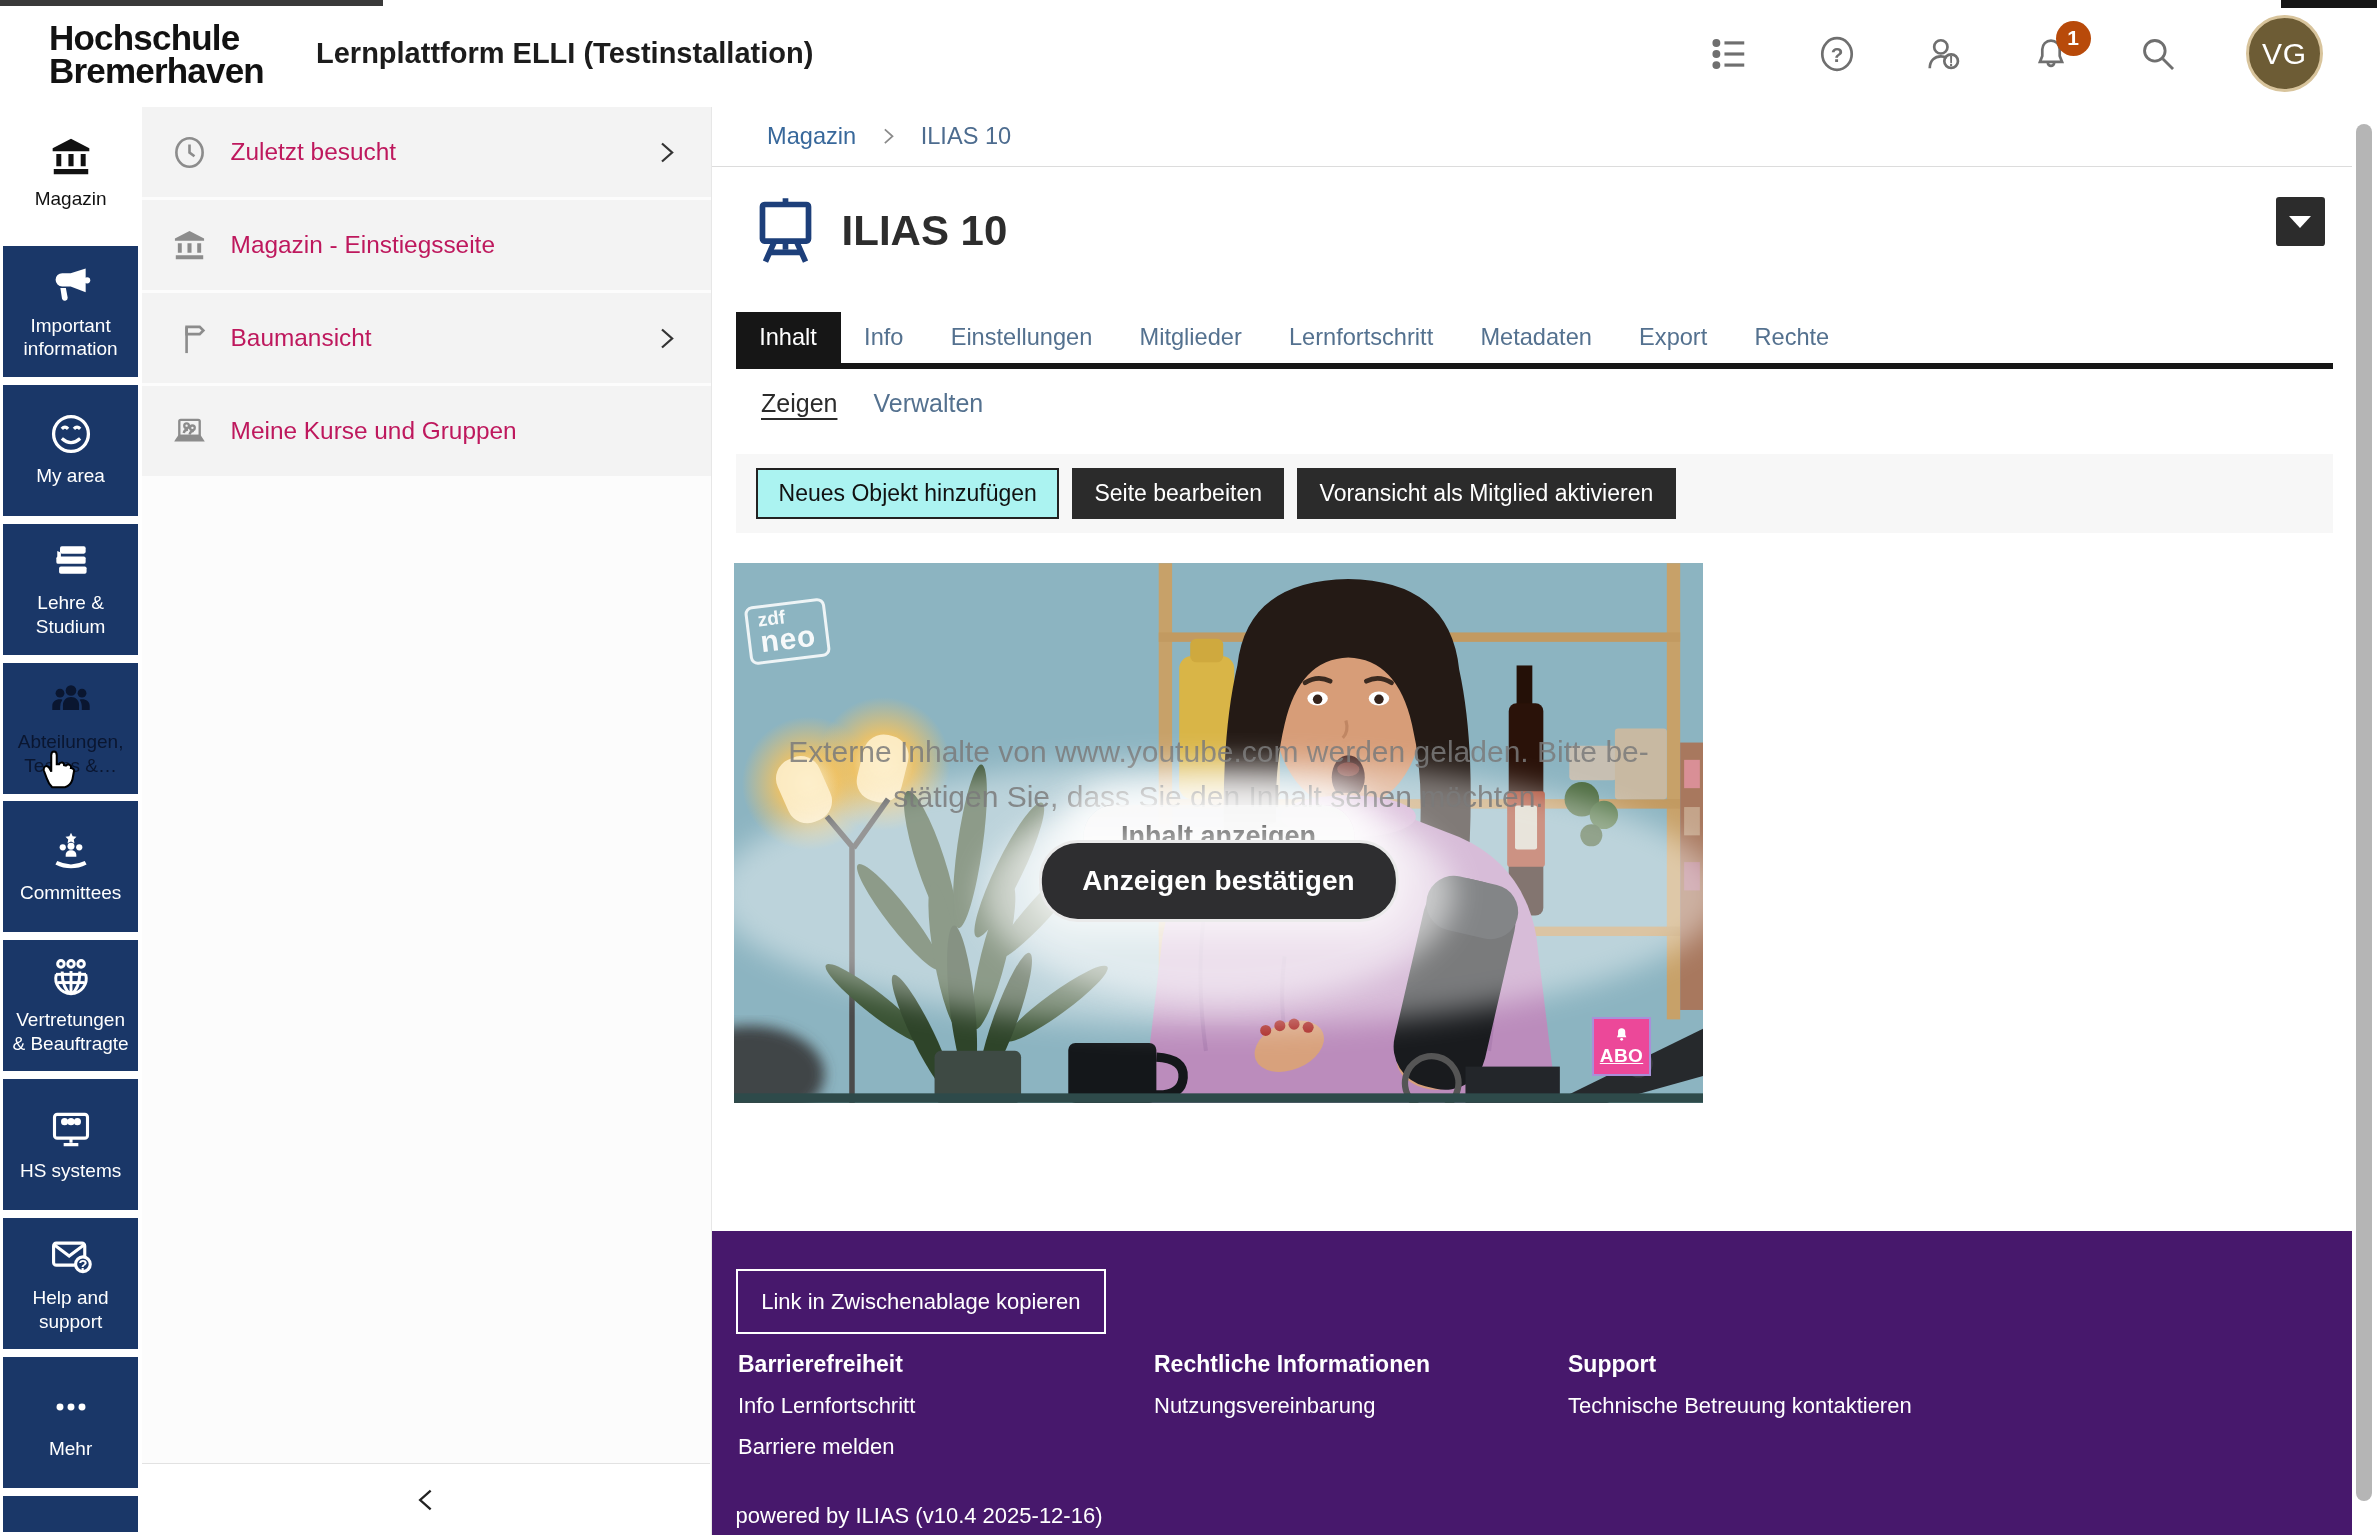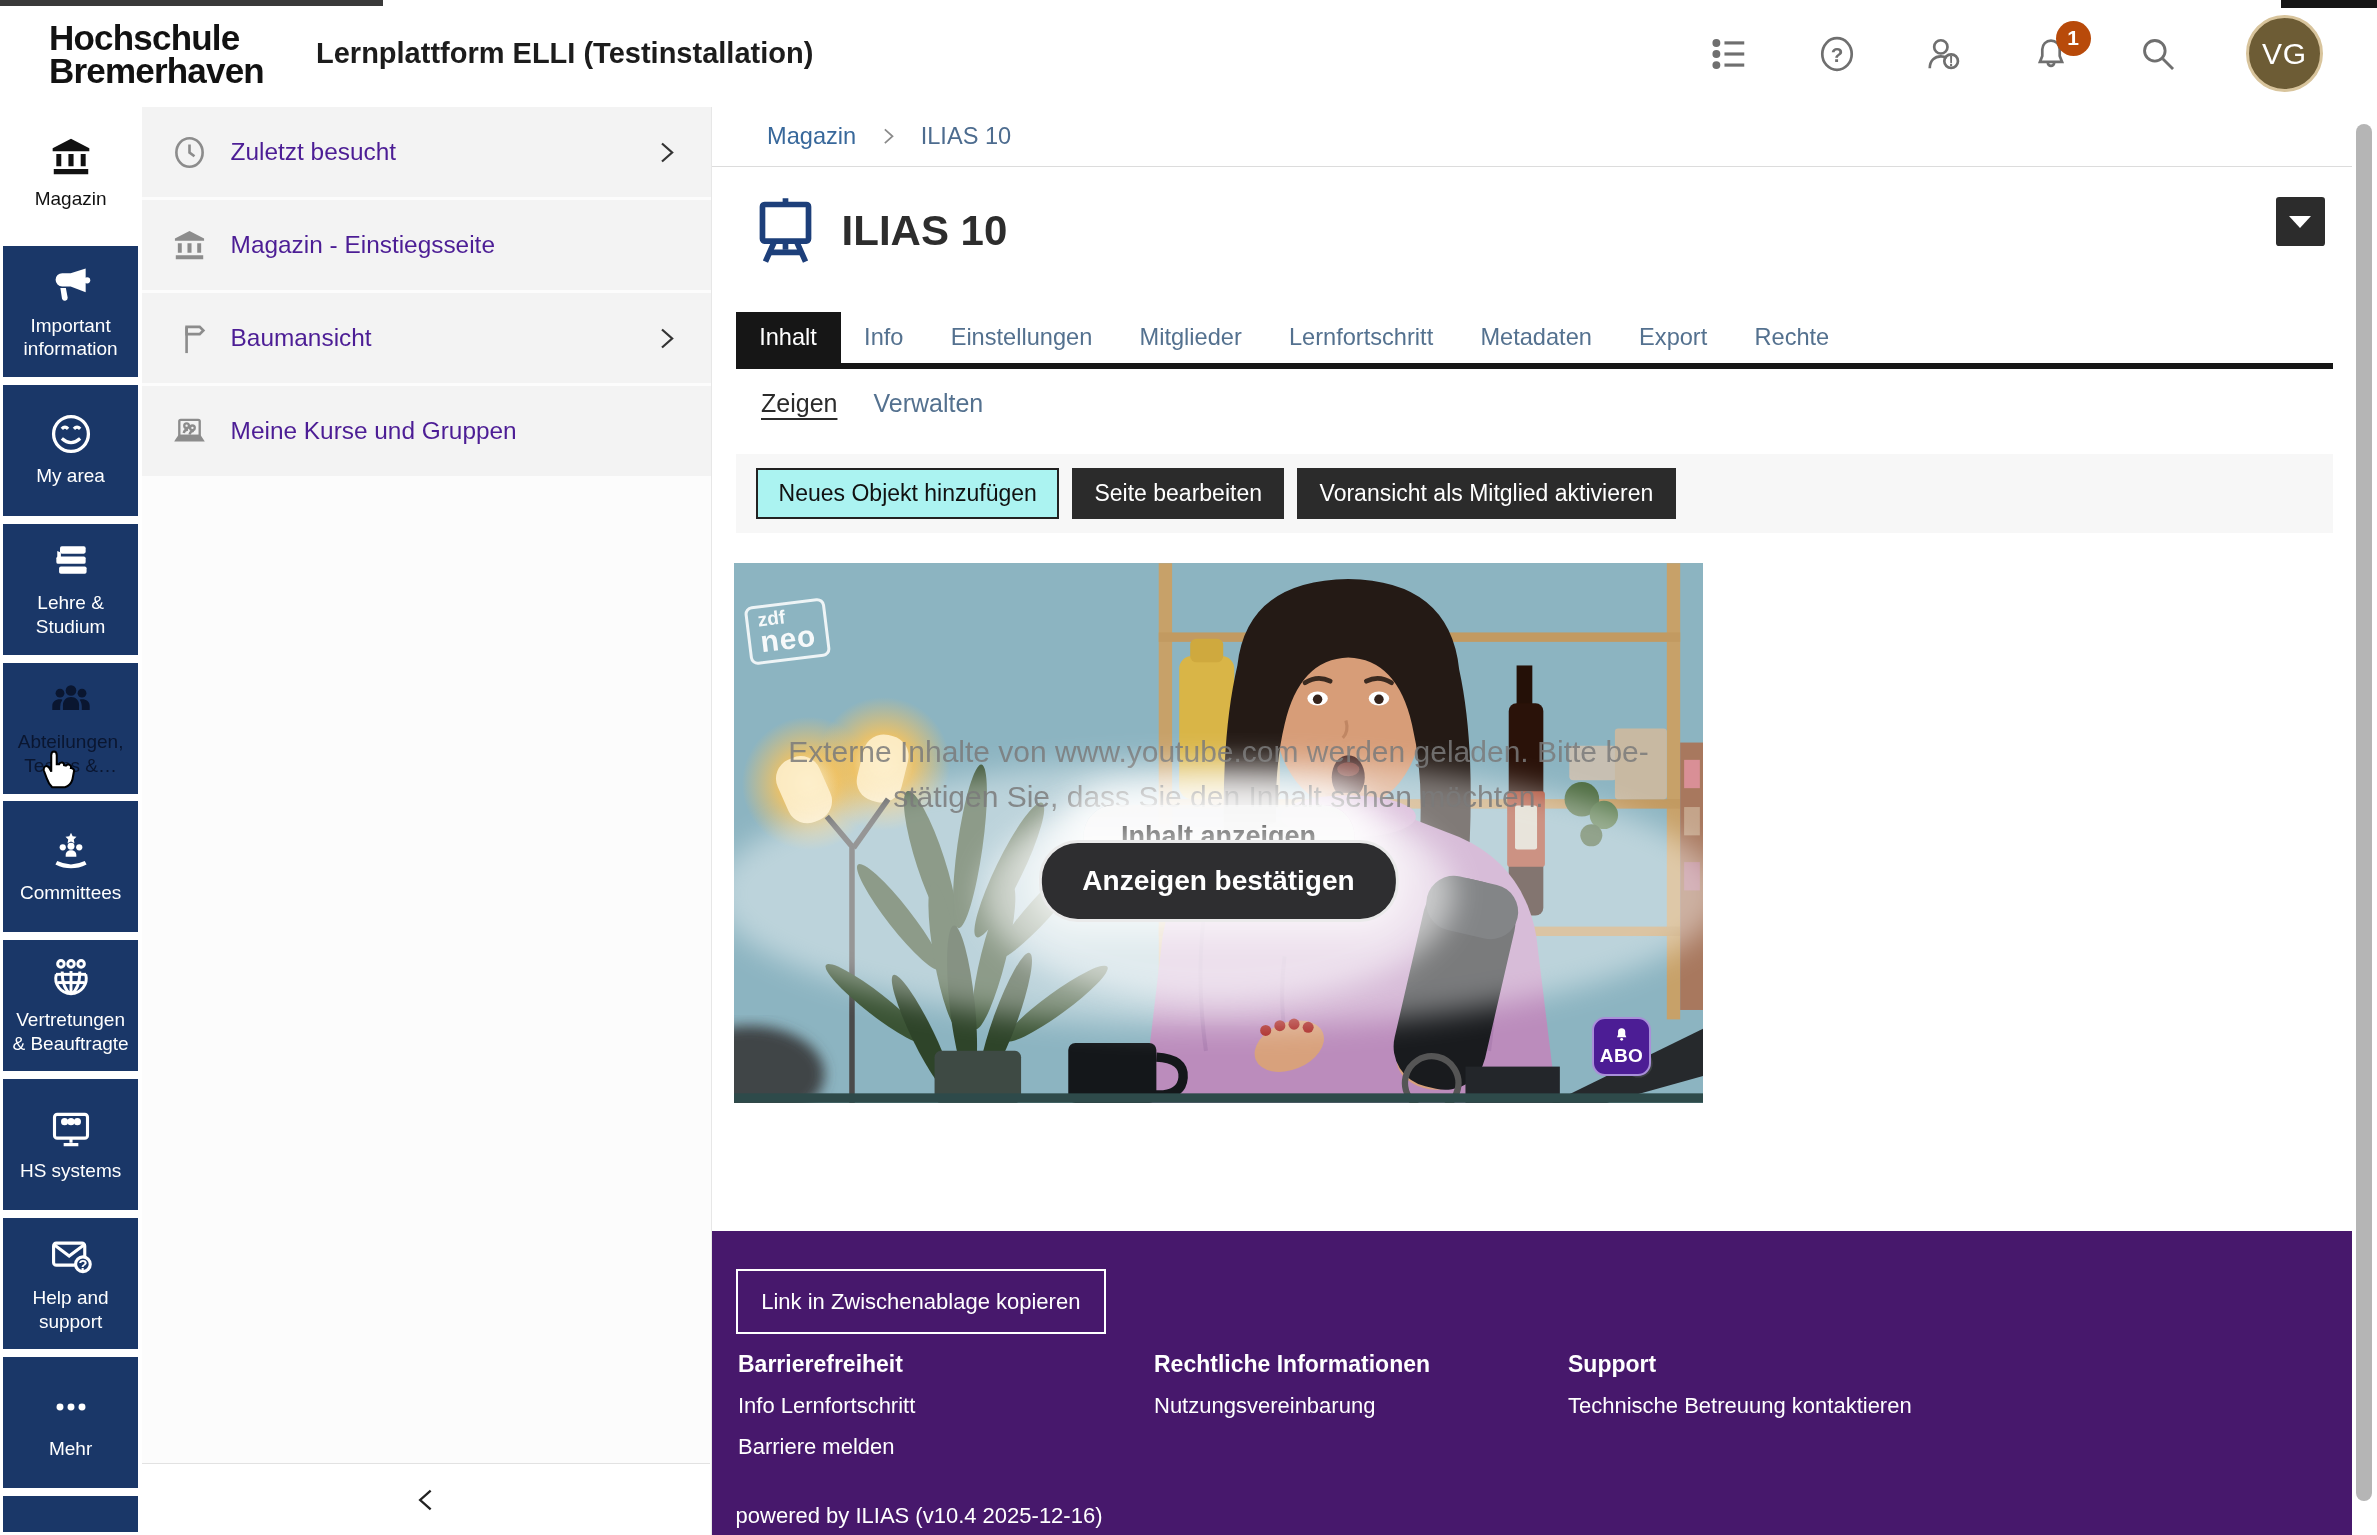--- a/index.html
+++ b/index.html
@@ -33,21 +33,21 @@
   .tile.active{background:#fff;color:#111;}
   .tile.hovered{color:#0a1630;}
   .tile.stub{height:36px;margin-bottom:0;}
 
   
   .subpanel{position:absolute;left:142px;top:107px;width:570px;bottom:0;background:#fcfcfc;
         border-right:0.8px solid #e7e7e7;box-sizing:border-box;}
   .prow{height:90px;margin-bottom:3.1px;background:#f3f3f3;display:flex;align-items:center;
         padding:0 31px 0 30px;cursor:pointer;}
   .prow .pico{width:35px;height:35px;color:#8c8c8c;margin-right:23.6px;flex:0 0 auto;}
-  .prow .plabel{font-size:24.4px;color:#4c1d95;flex:1;}
+  .prow .plabel{font-size:24.4px;color:#be185d;flex:1;}
   .prow .pchev{width:27px;height:27px;color:#333;flex:0 0 auto;}
   .collapse-strip{position:absolute;left:0;right:0.8px;bottom:0;height:72px;background:#fff;
         border-top:1.6px solid #e2e2e2;display:flex;align-items:center;justify-content:center;cursor:pointer;}
   .collapse-strip .cchev{width:28px;height:28px;color:#222;}
 
   
   .main{position:absolute;left:712px;top:107px;width:1640px;bottom:0;background:#fff;}
   .breadcrumb{position:absolute;left:0;top:0;width:100%;height:60px;border-bottom:1.6px solid #dcdcdc;
         display:flex;align-items:center;padding-left:55px;box-sizing:border-box;font-size:23.6px;}
   .bc-link{color:#38689b;cursor:pointer;}
@@ -85,23 +85,23 @@
   .zdflogo .z2{font-size:30px;font-weight:800;letter-spacing:0.8px;}
   .consent{position:absolute;left:0;width:100%;text-align:center;font-size:30px;
         color:rgba(122,122,122,.85);z-index:3;}
   .pill-light{position:absolute;left:50%;transform:translateX(-50%);top:242px;z-index:4;
         background:rgba(250,250,250,.95);color:#4a4a4a;font-size:27px;font-weight:700;
         padding:15.7px 38px;border-radius:36px;box-shadow:0 0 36px 20.5px rgba(255,255,255,.85);cursor:pointer;}
   .pill-dark{position:absolute;left:50%;transform:translateX(-50%);top:277px;z-index:5;
         background:#2e2e30;color:#fff;font-size:28px;font-weight:700;padding:22px 41px;
         border-radius:39px;border:3.1px solid rgba(255,255,255,.9);
         box-shadow:0 0 31px 12.6px rgba(255,255,255,.6);cursor:pointer;}
-  .abo{position:absolute;right:52px;bottom:27px;width:55px;height:55px;background:#4c1d95;
-        border:2.4px solid #a98fd9;border-radius:13px;z-index:4;display:flex;flex-direction:column;
-        align-items:center;justify-content:center;color:#fff;}
+  .abo{position:absolute;right:52px;bottom:27px;width:55px;height:55px;background:#ec4899;
+        border:2.4px solid #a98fd9;border-radius:0;z-index:4;display:flex;flex-direction:column;
+        align-items:center;justify-content:center;color:#fff;text-decoration:underline;}
   .abo .abell{width:17.3px;height:17.3px;margin-bottom:1.6px;}
   .abo .atext{font-size:19px;font-weight:800;letter-spacing:0.4px;}
 
   
   .footer{position:absolute;left:0;right:0;top:1124px;bottom:0;background:#47186c;color:#fff;}
   .copy-btn{position:absolute;left:23.6px;top:38px;height:61px;display:flex;align-items:center;
         padding:0 23.6px;border:2.4px solid #fff;font-size:22px;cursor:pointer;}
   .fcol-h{position:absolute;top:120px;font-size:23px;font-weight:700;}
   .flink{position:absolute;font-size:22px;cursor:pointer;}
   .powered{position:absolute;left:23.6px;top:272px;font-size:22px;}

